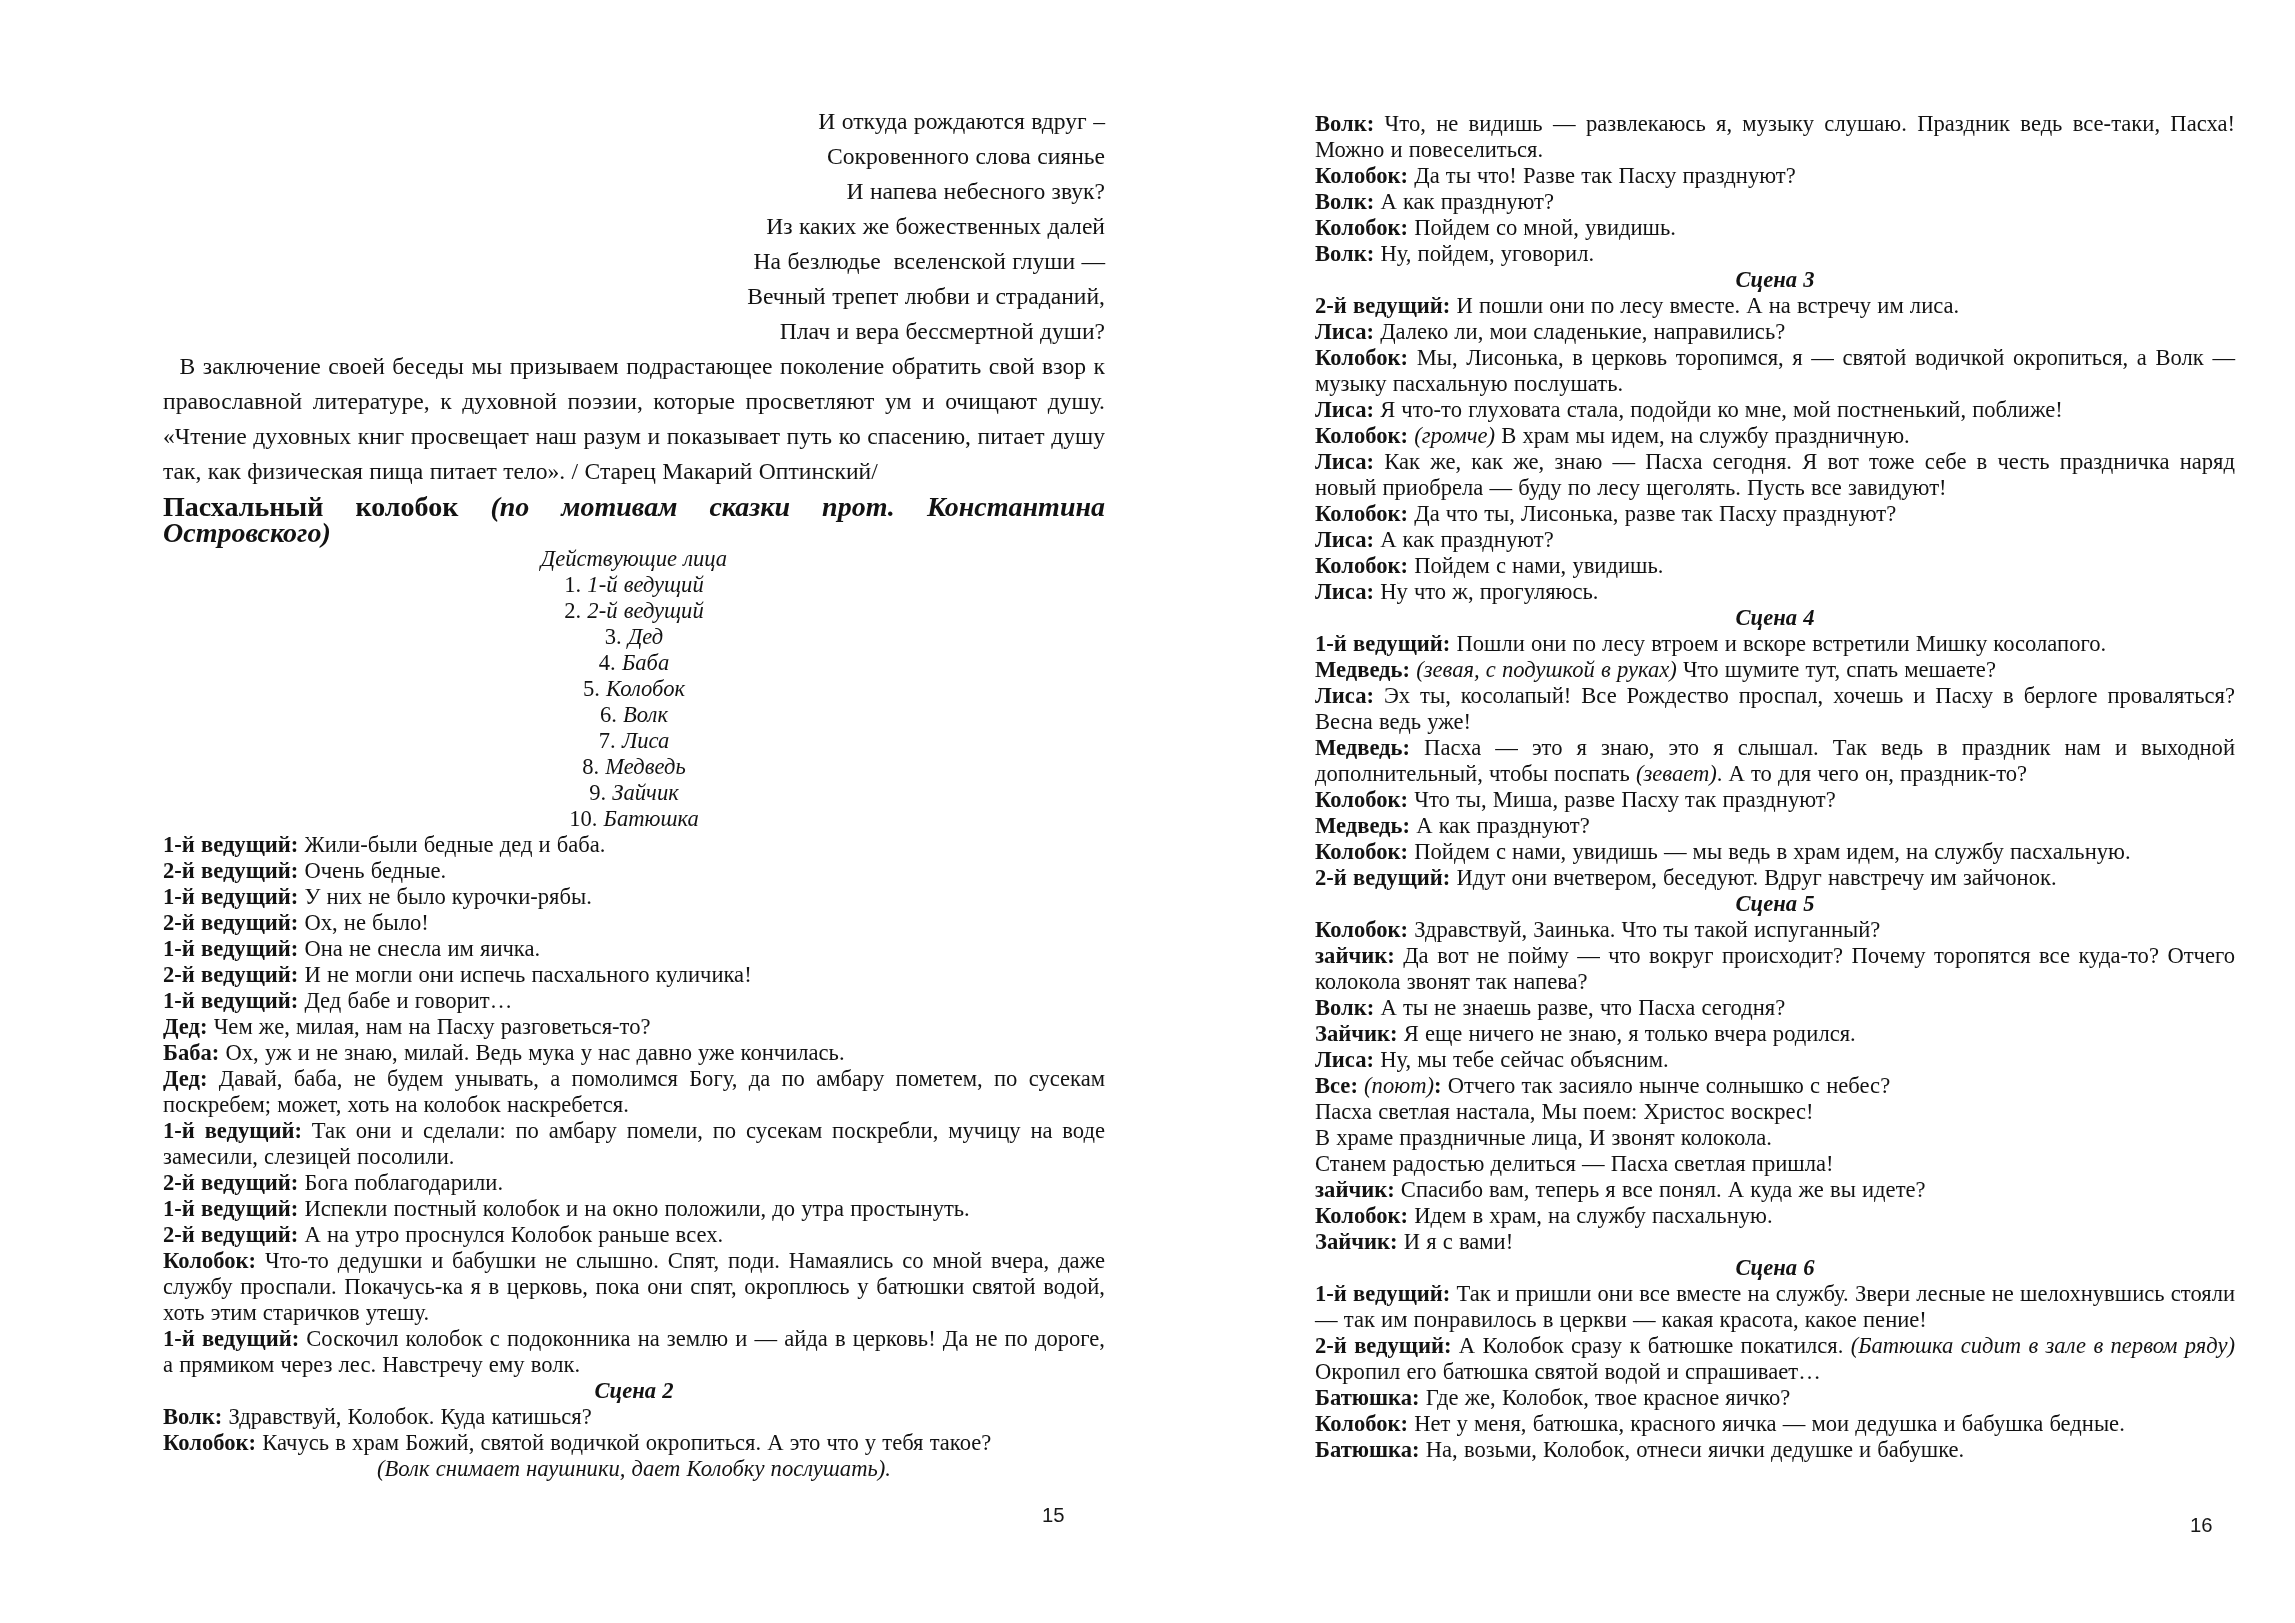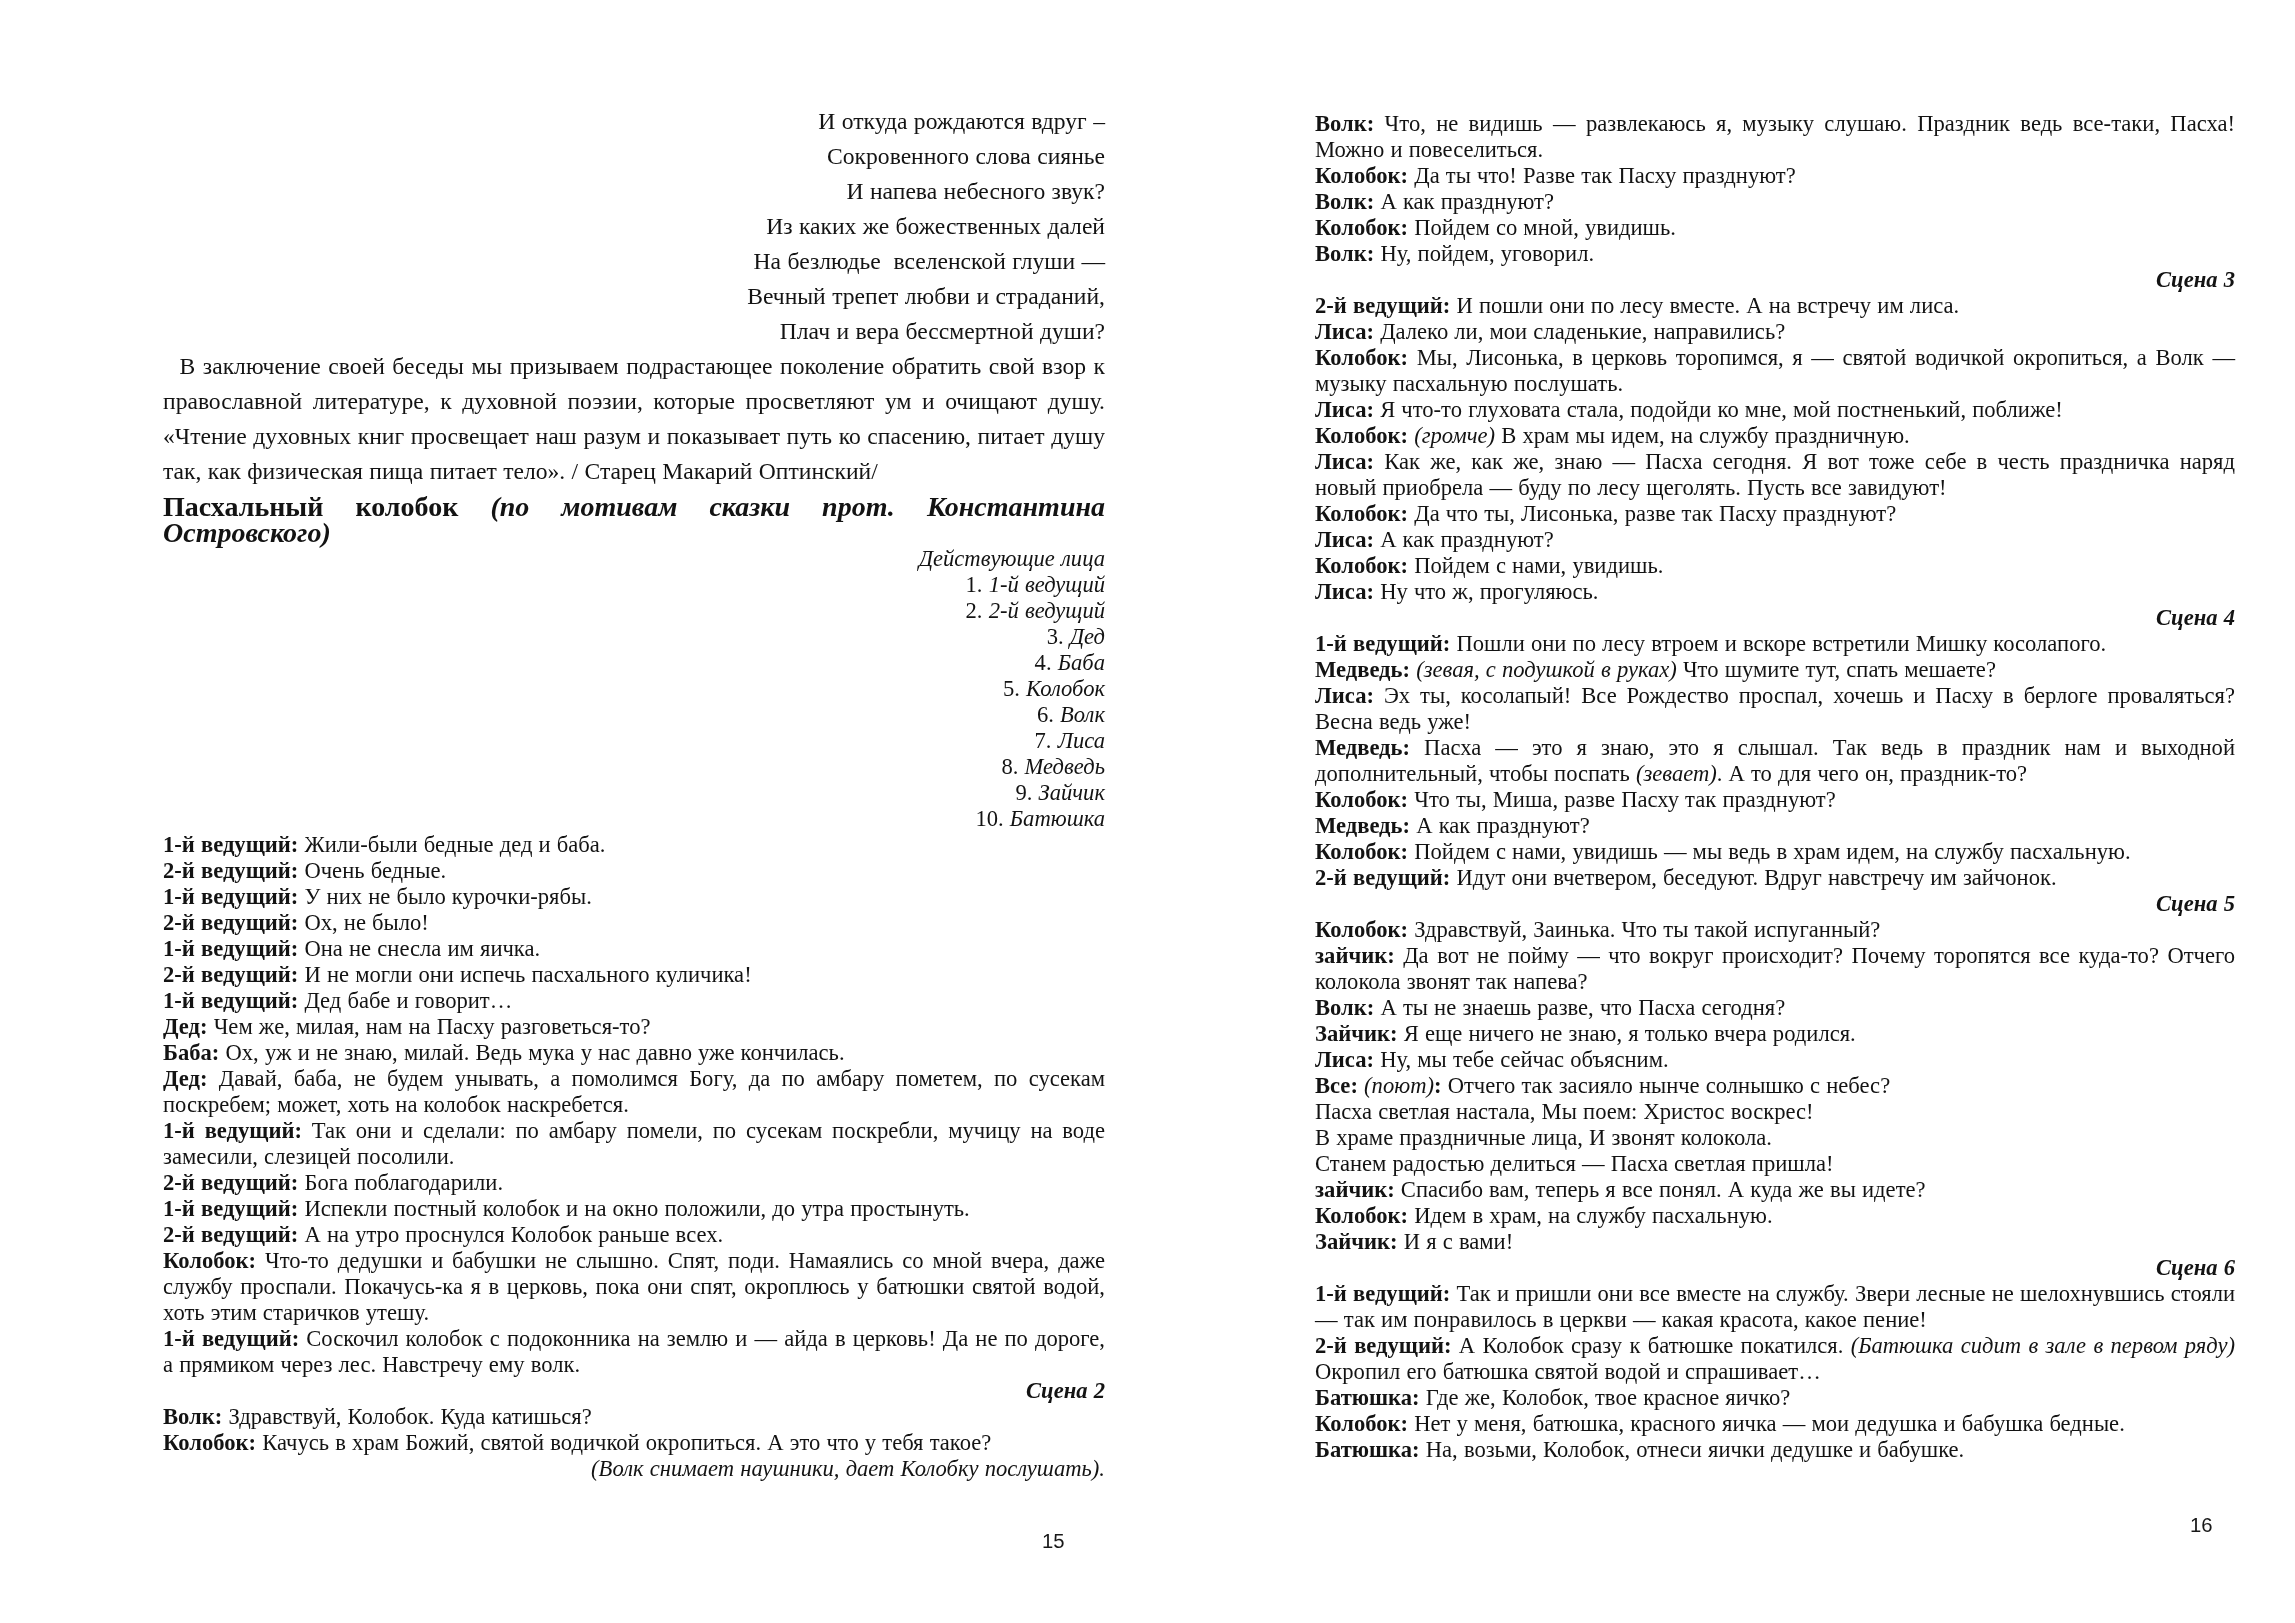--- a/index.html
+++ b/index.html
@@ -44,34 +44,34 @@
     font-size: 23.6px;
     line-height: 35px;
     text-align: justify;
     text-indent: 16.6px;
   }
   .title-line {
     margin-top: 4.6px;
     font-size: 28px;
   }
   .cast-heading, .cast-item, .scene-heading, .stage-direction {
-    text-align: right;
+    text-align: center;
   }
   .s-n { font-weight: normal; font-style: normal; }
   .s-b { font-weight: bold; font-style: normal; }
   .s-i { font-weight: normal; font-style: italic; }
   .s-bi { font-weight: bold; font-style: italic; }
   .page-number {
     position: absolute;
     font-family: "Liberation Sans", sans-serif;
     font-size: 20.3px;
     line-height: 22px;
     color: #181818;
   }
-  #pn-left { left: 1042px; top: 1504px; margin-top: 26px; }
+  #pn-left { left: 1042px; top: 1504px; }
   #pn-right { left: 2190px; top: 1490px; margin-top: 24px; }
 </style>
 </head>
 <body>
 
 <div>
   <div class="page-content" id="left-content">
       <div class="para poem-line"><span class="s-n">И откуда рождаются вдруг –</span></div>
       <div class="para poem-line"><span class="s-n">Сокровенного слова сиянье</span></div>
       <div class="para poem-line"><span class="s-n">И напева небесного звук?</span></div>

